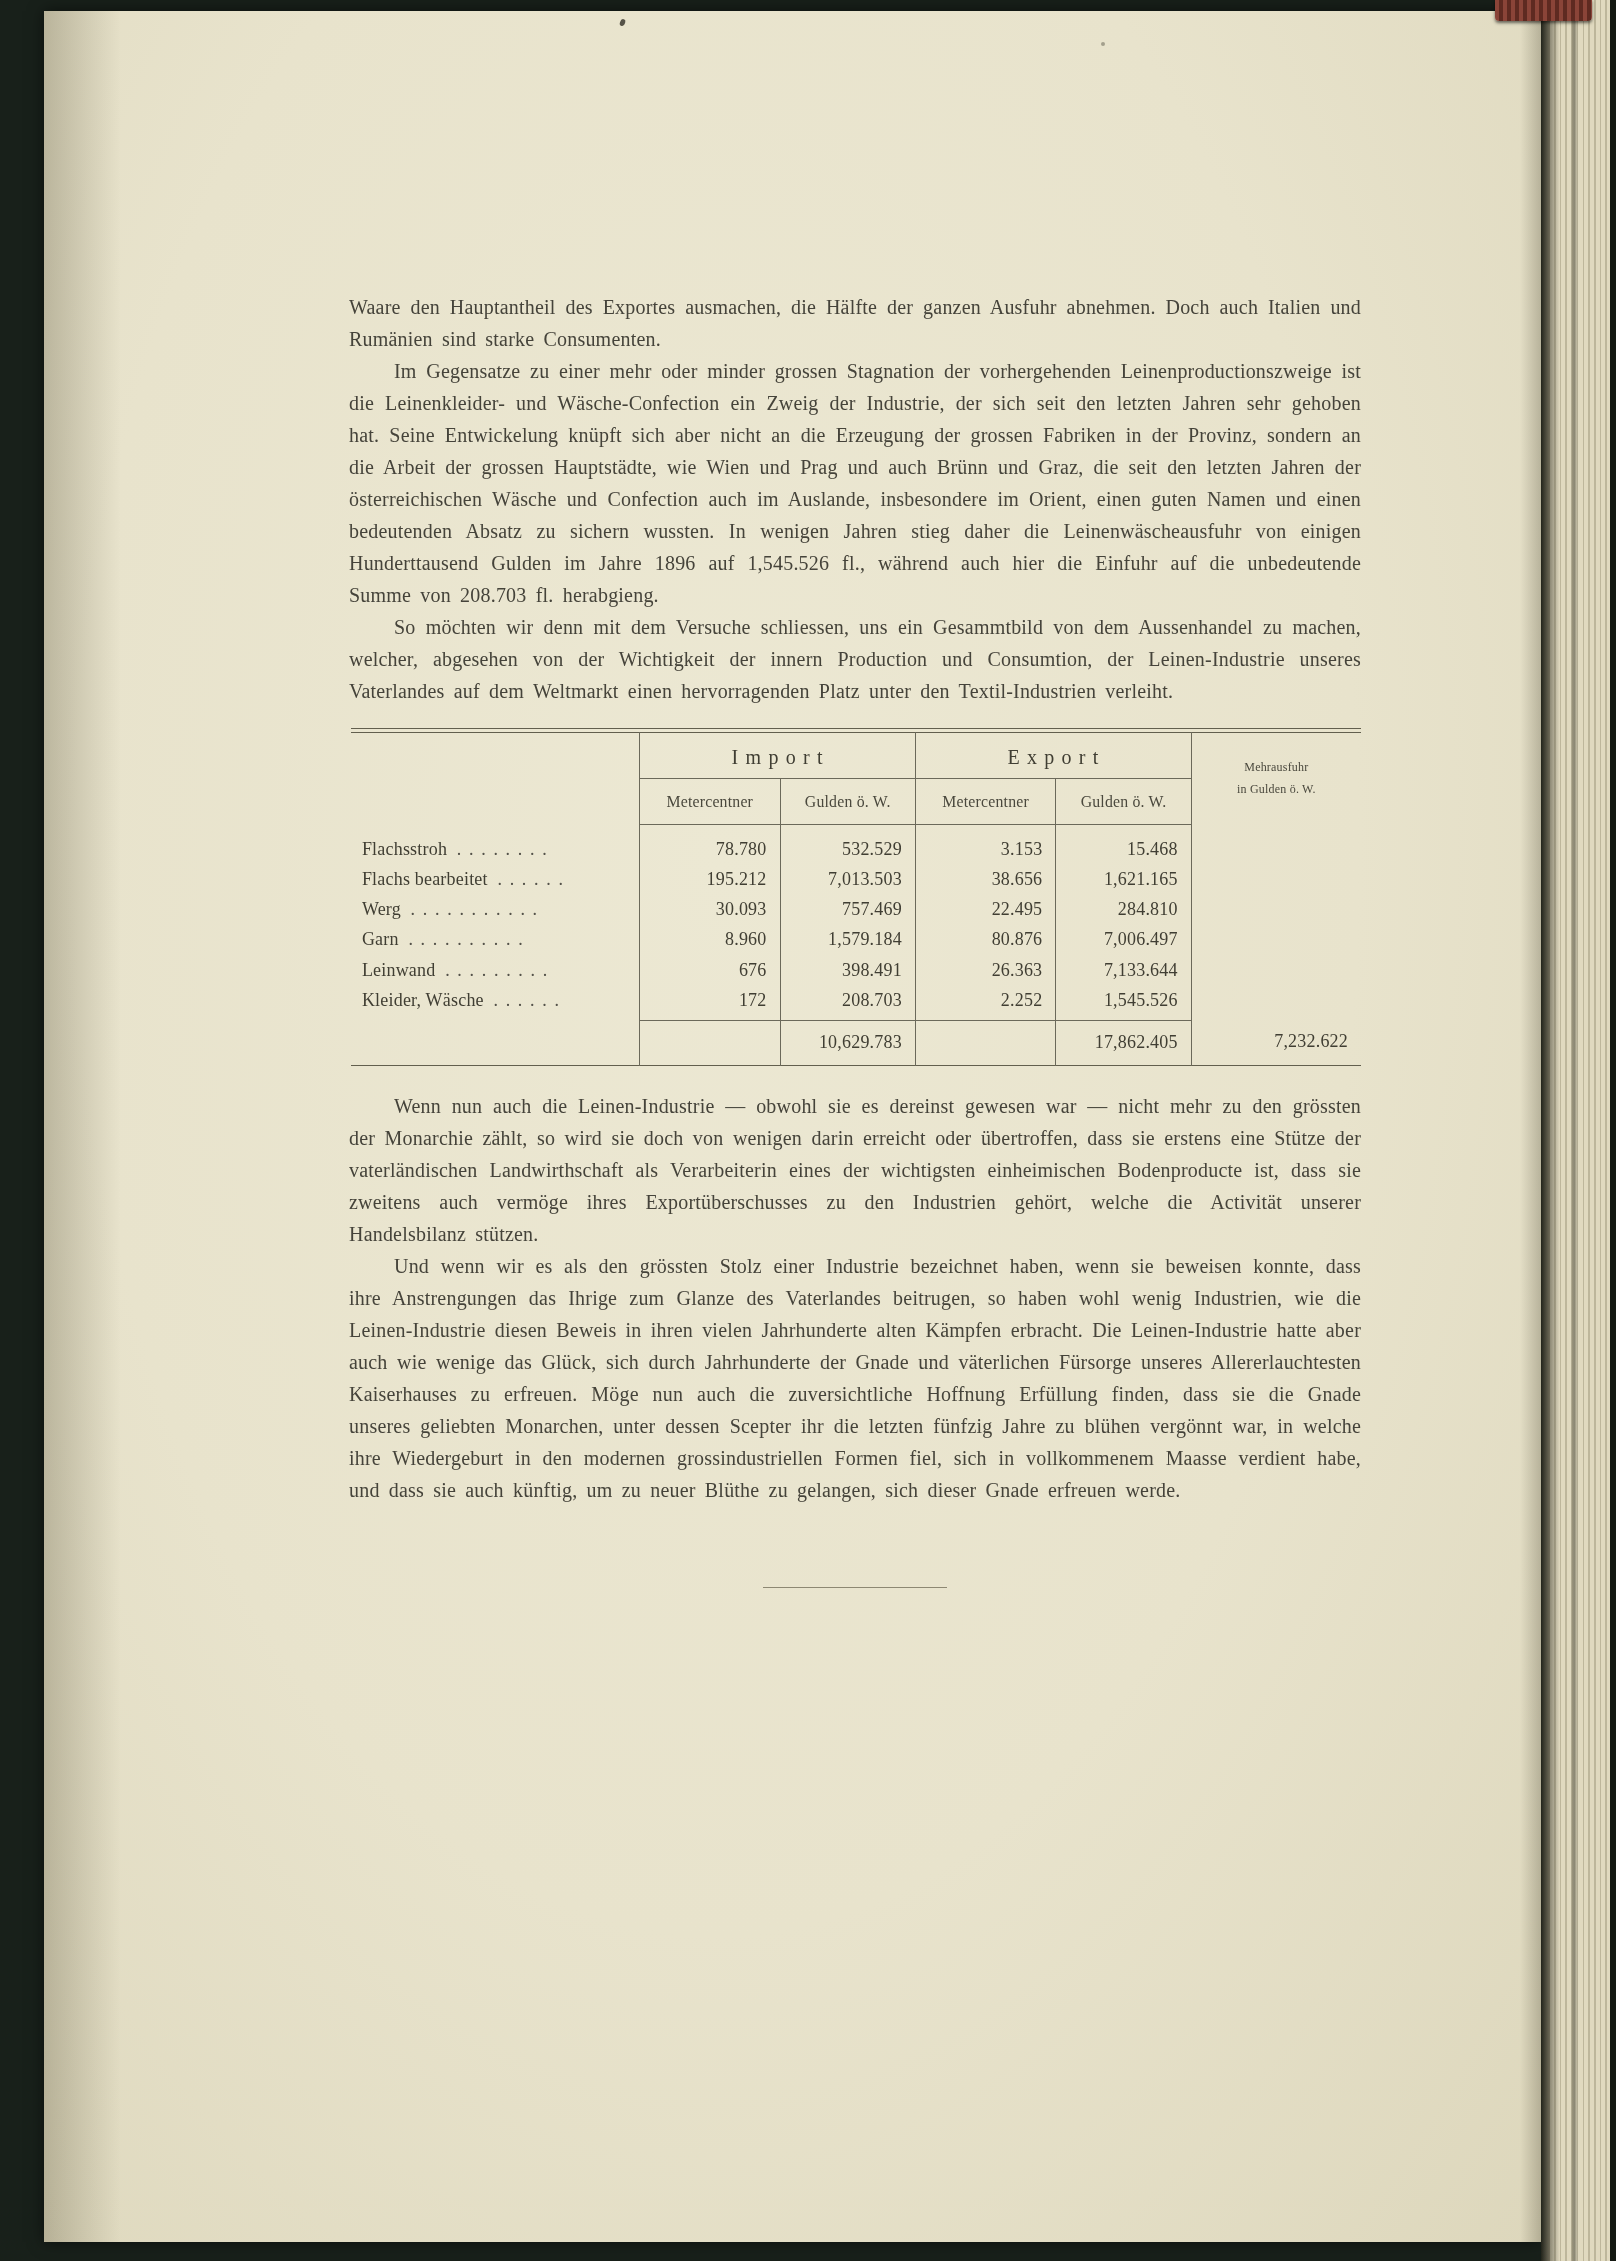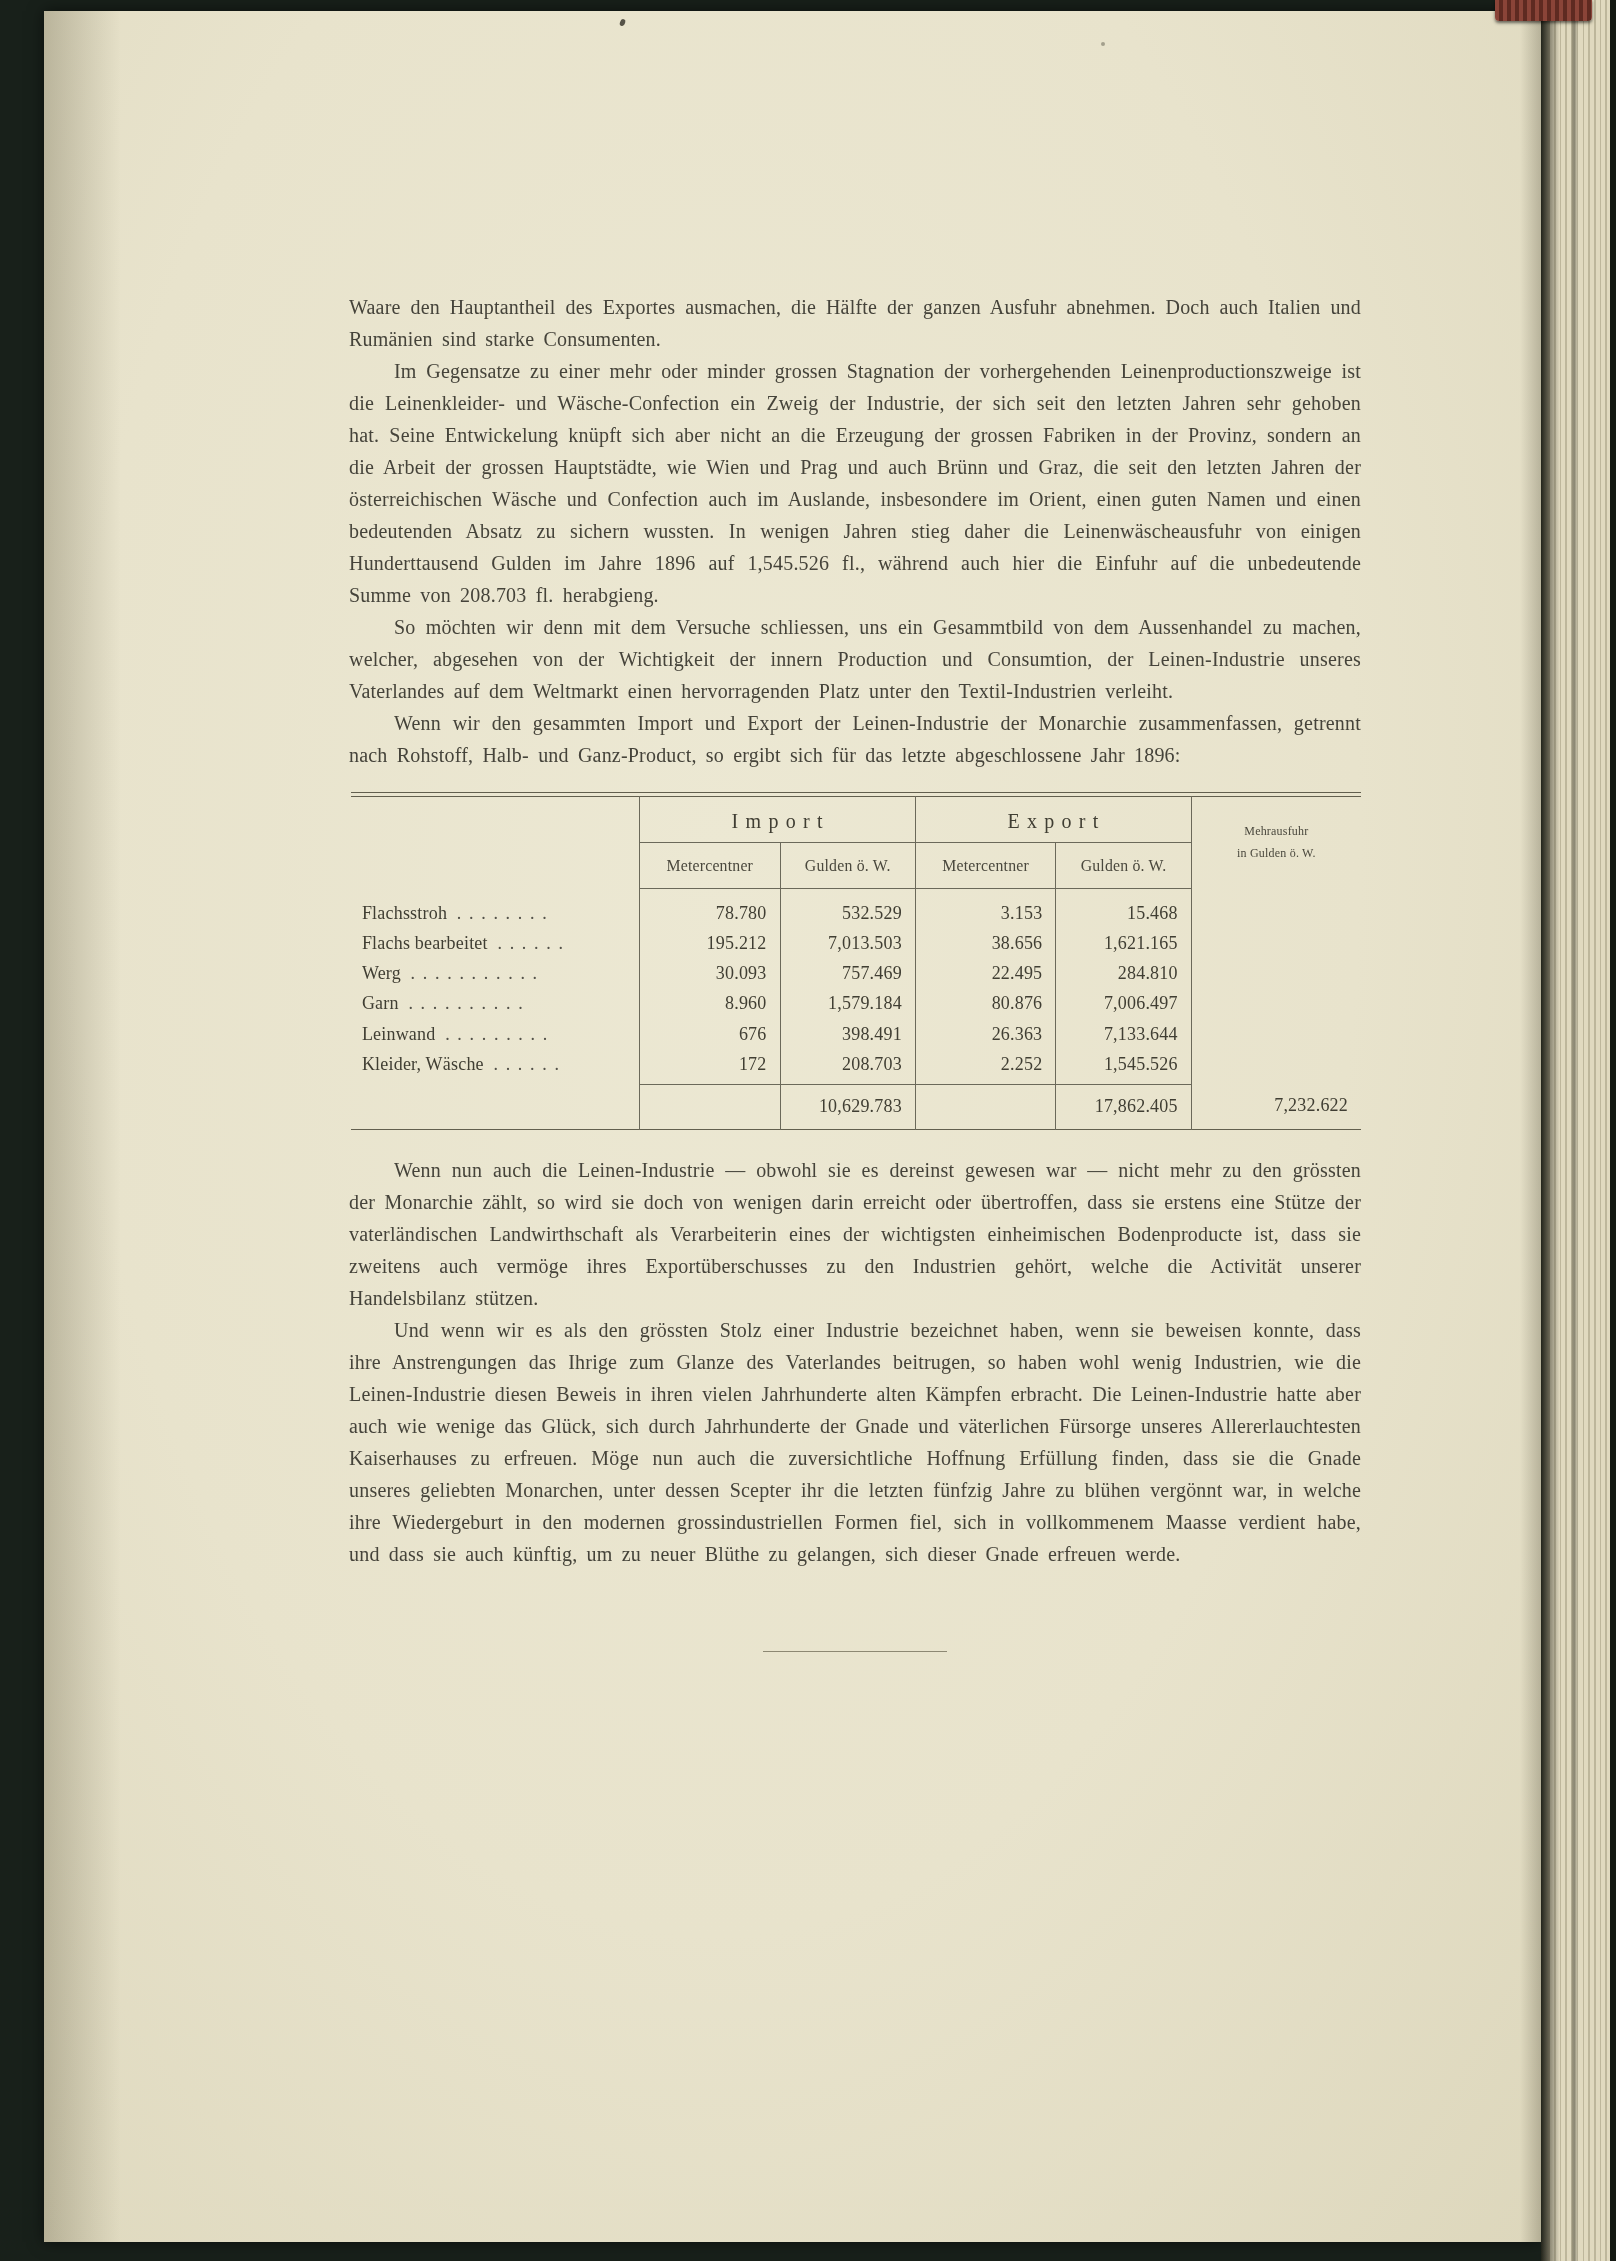--- a/index.html
+++ b/index.html
@@ -117,21 +117,20 @@
 </style>
 </head>
 <body>
 
 <div class="page">
   <div class="text-block">
 
     <p>Waare den Hauptantheil des Exportes ausmachen, die Hälfte der ganzen Ausfuhr abnehmen. Doch auch Italien und Rumänien sind starke Consumenten.</p>
     <p class="indent">Im Gegensatze zu einer mehr oder minder grossen Stagnation der vorhergehenden Leinenproductionszweige ist die Leinenkleider- und Wäsche-Confection ein Zweig der Industrie, der sich seit den letzten Jahren sehr gehoben hat. Seine Entwickelung knüpft sich aber nicht an die Erzeugung der grossen Fabriken in der Provinz, sondern an die Arbeit der grossen Hauptstädte, wie Wien und Prag und auch Brünn und Graz, die seit den letzten Jahren der österreichischen Wäsche und Confection auch im Auslande, insbesondere im Orient, einen guten Namen und einen bedeutenden Absatz zu sichern wussten. In wenigen Jahren stieg daher die Leinenwäscheausfuhr von einigen Hunderttausend Gulden im Jahre 1896 auf 1,545.526 fl., während auch hier die Einfuhr auf die unbedeutende Summe von 208.703 fl. herabgieng.</p>
     <p class="indent">So möchten wir denn mit dem Versuche schliessen, uns ein Gesammtbild von dem Aussenhandel zu machen, welcher, abgesehen von der Wichtigkeit der innern Production und Consumtion, der Leinen-Industrie unseres Vaterlandes auf dem Weltmarkt einen hervorragenden Platz unter den Textil-Industrien verleiht.</p>
-    <p class="indent">Wenn wir den gesammten Import und Export der Leinen-Industrie der Monarchie zusammenfassen, getrennt nach Rohstoff, Halb- und Ganz-Product, so ergibt sich für das letzte abgeschlossene Jahr 1896:</p>
 
     <div class="table-wrap">
       <table class="data-table">
         <colgroup>
           <col style="width:28.6%">
             <col style="width:13.9%">
             <col style="width:13.4%">
           <col style="width:13.9%">
             <col style="width:13.4%">
             <col style="width:16.8%">

